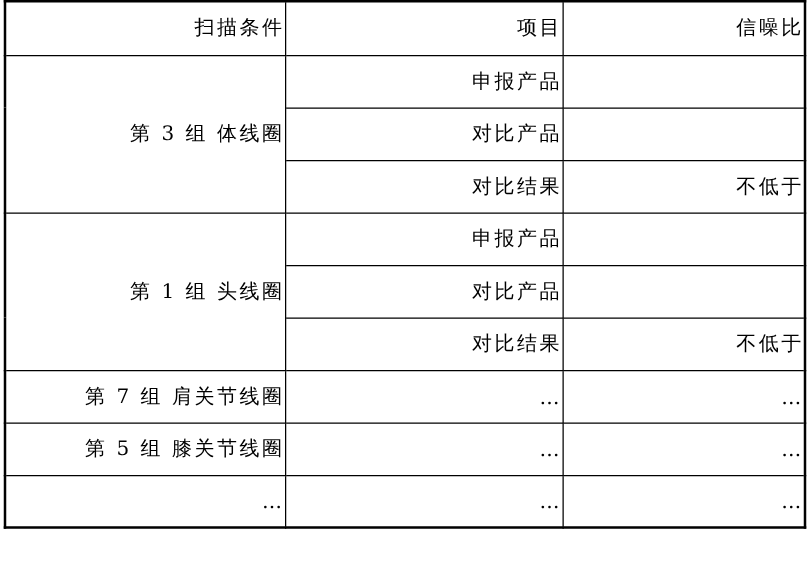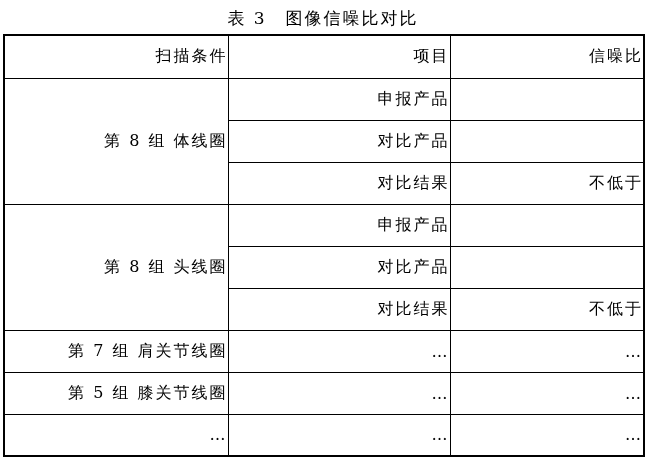--- a/index.html
+++ b/index.html
@@ -52,52 +52,51 @@
     vertical-align: bottom;
     padding-left: 8px;
     padding-bottom: 3px;
   }
 </style>
 </head>
 <body>
 
 <div class="page">
 
-  <div class="caption">表 3　图像信噪比对比</div>
 
   <table class="snr">
     <colgroup>
         <col class="c1">
         <col class="c2">
         <col class="c3">
       </colgroup>
 
     <tbody>
         <tr class="hdr">
       <th>扫描条件</th>
       <th>项目</th>
       <th>信噪比</th>
     </tr>
 
     <tr class="r">
-      <td rowspan="3">第 8 组 体线圈</td>
+      <td rowspan="3">第 3 组 体线圈</td>
       <td>申报产品</td>
       <td></td>
     </tr>
     <tr class="r">
       <td>对比产品</td>
       <td></td>
     </tr>
     <tr class="r">
       <td>对比结果</td>
       <td>不低于</td>
     </tr>
 
     <tr class="r">
-      <td rowspan="3">第 8 组 头线圈</td>
+      <td rowspan="3">第 1 组 头线圈</td>
       <td>申报产品</td>
       <td></td>
     </tr>
     <tr class="r">
       <td>对比产品</td>
       <td></td>
     </tr>
     <tr class="r">
       <td>对比结果</td>
       <td>不低于</td>

